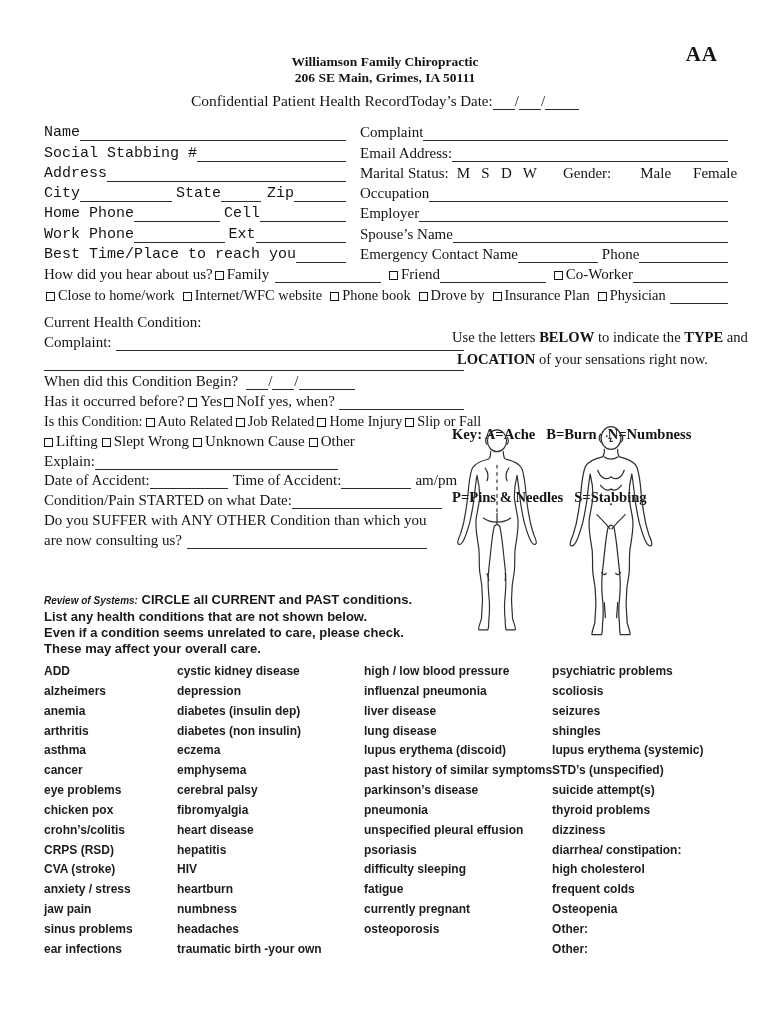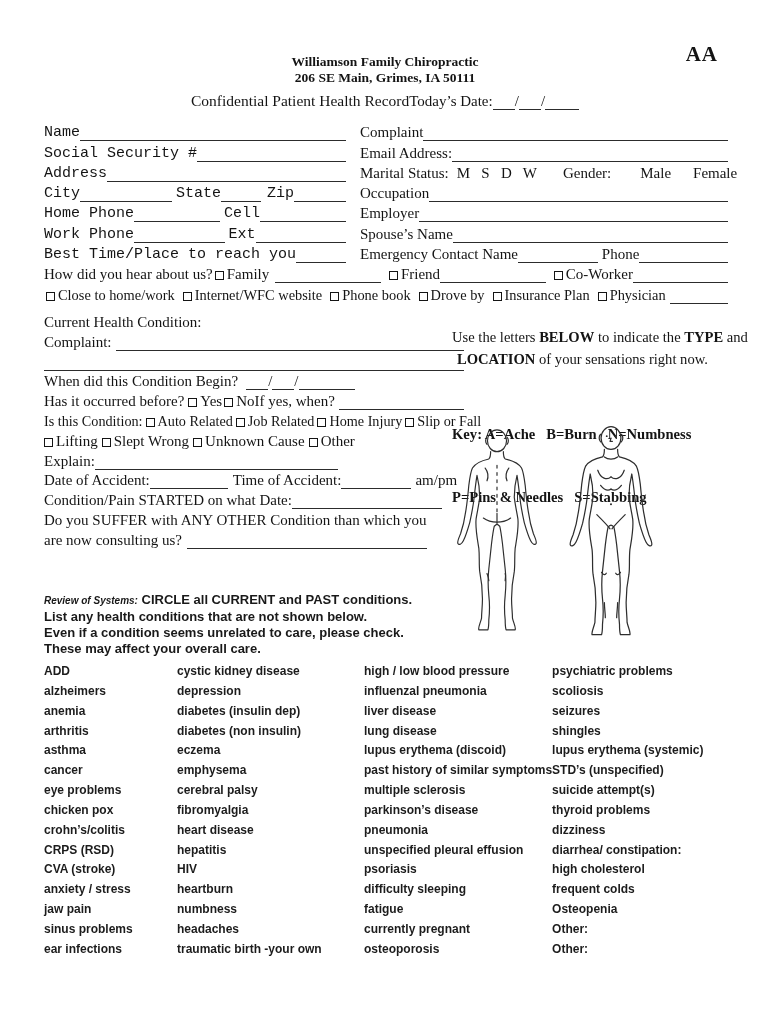--- a/index.html
+++ b/index.html
@@ -84,21 +84,21 @@
           <span class="lbl">Name</span>
           <span class="bl"></span>
         </div>
       <div class="pcell">
           <span class="lbl">Complaint</span>
           <span class="bl"></span>
         </div>
     </div>
     <div class="prow">
       <div class="pcell left">
-          <span class="lbl">Social Security #</span>
+          <span class="lbl">Social Stabbing #</span>
           <span class="bl"></span>
         </div>
       <div class="pcell">
           <span class="lbl">Email Address:</span>
           <span class="bl"></span>
         </div>
     </div>
     <div class="prow">
       <div class="pcell left">
           <span class="lbl">Address</span>
@@ -353,21 +353,20 @@
         <div class="cond">traumatic birth -your own</div>
       </div>
     <div class="ccol ccol3">
 
     <div class="cond">high / low blood pressure</div>
         <div class="cond">influenzal pneumonia</div>
         <div class="cond">liver disease</div>
         <div class="cond">lung disease</div>
         <div class="cond">lupus erythema (discoid)</div>
         <div class="cond">past history of similar symptoms</div>
-        <div class="cond">multiple sclerosis</div>
         <div class="cond">parkinson’s disease</div>
         <div class="cond">pneumonia</div>
         <div class="cond">unspecified pleural effusion</div>
         <div class="cond">psoriasis</div>
         <div class="cond">difficulty sleeping</div>
         <div class="cond">fatigue</div>
         <div class="cond">currently pregnant</div>
         <div class="cond">osteoporosis</div>
       </div>
     <div class="ccol ccol4">

